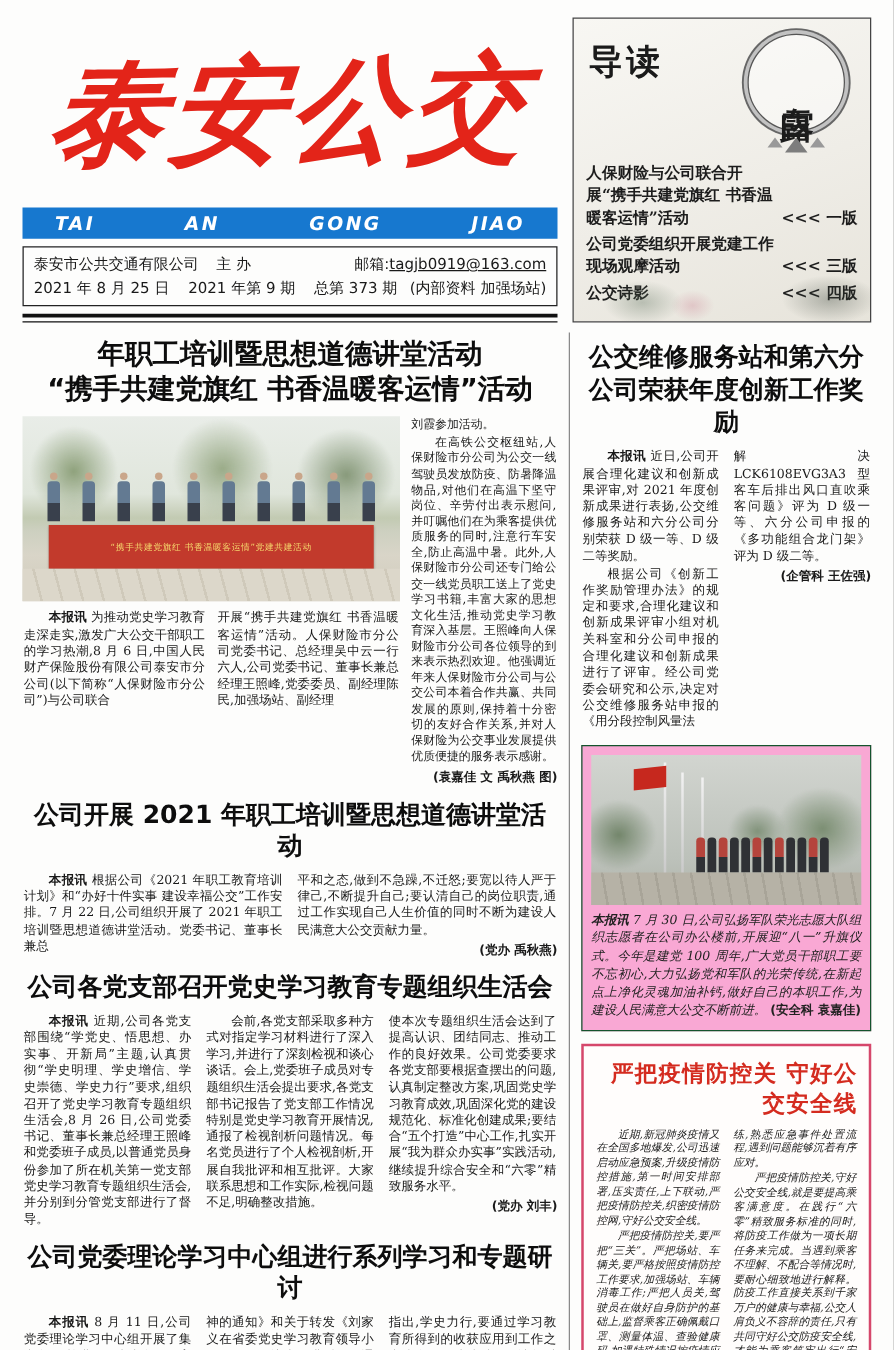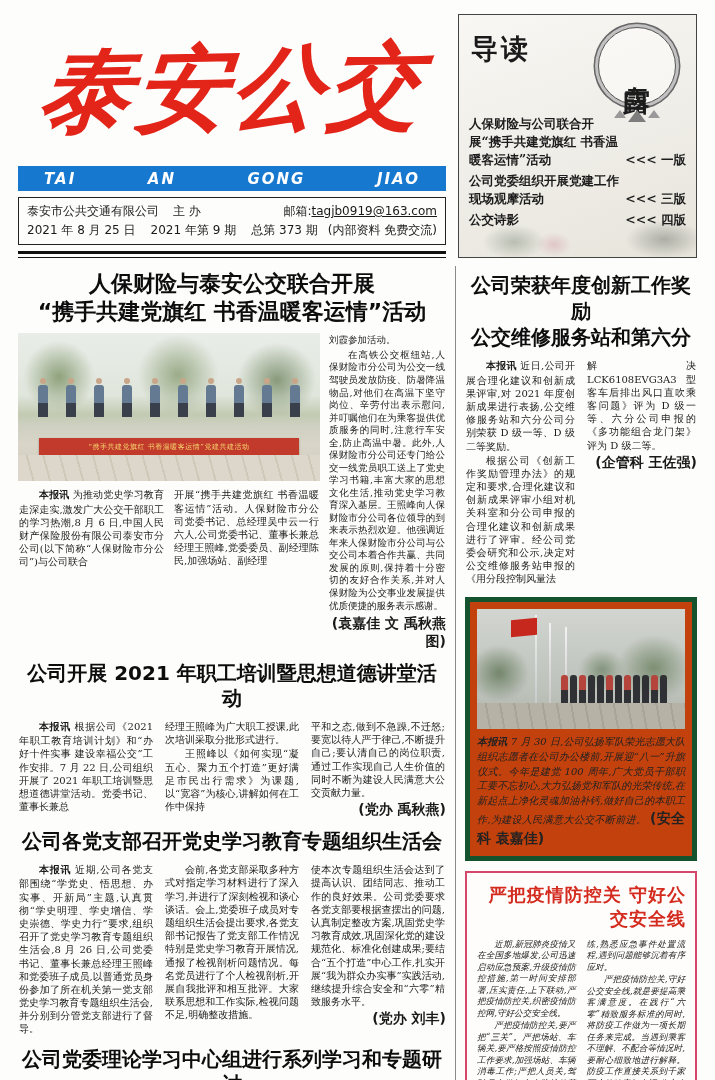--- a/index.html
+++ b/index.html
@@ -33,66 +33,66 @@
   .g-badge{position:absolute;top:12px;right:16px;width:86px;height:96px;text-align:center;}
   .g-badge .circle{width:76px;height:76px;margin:0 auto;border:1.5px solid #555;border-radius:50%;
           box-shadow:0 0 0 3px rgba(255,255,255,.6),0 0 0 4.5px #666;
           display:flex;align-items:center;justify-content:center;background:rgba(255,255,255,.45);}
   .g-badge .vchars{writing-mode:vertical-rl;text-orientation:upright;font-family:"DejaVu Serif",serif;
           font-weight:bold;font-size:27px;letter-spacing:2px;color:#1c1c1c;line-height:1;}
   .g-mtn{margin-top:5px;display:flex;justify-content:center;gap:2px;}
   .g-mtn i{display:block;width:0;height:0;border-left:9px solid transparent;border-right:9px solid transparent;
           border-bottom:12px solid #7d7d7d;}
   .g-mtn i.small{border-left-width:6px;border-right-width:6px;border-bottom-width:8px;border-bottom-color:#999;}
-  .g-items{position:absolute;left:10px;right:10px;bottom:28px;font-family:"DejaVu Serif",serif;}
+  .g-items{position:absolute;left:10px;right:10px;bottom:14px;font-family:"DejaVu Serif",serif;}
   .g-item{display:flex;align-items:flex-end;font-size:12.5px;font-weight:bold;color:#1c1c1c;
           line-height:1.45;margin-top:3px;}
   .g-item .t{flex:1;padding-right:6px;}
   .g-item .pg{white-space:nowrap;}
   
   .main{display:flex;margin-top:8px;}
   .colL{width:428px;flex:none;padding-right:9px;border-right:1px solid #8a8a8a;}
   .colR{flex:1;padding-left:9px;min-width:0;}
   .a-title{font-weight:bold;text-align:center;line-height:1.25;color:#0d0d0d;}
   .a-title.big{font-size:22px;margin:4px 0 8px;}
   .a-title.mid{font-size:20px;margin:10px 0 8px;}
   .cols{display:flex;gap:10px;}
   .col{flex:1;min-width:0;}
   p.body{margin:1px;font-size:10px;line-height:1.32;text-align:justify;color:#191919;
          font-family:"DejaVu Serif",serif;}
   p.ind{text-indent:2em;}
-  .lead{font-weight:bold;font-family:Liberation Mono, monospace;}
-  .byline{font-weight:bold;text-align:right;font-size:14px;margin-top:2px;font-family:"DejaVu Sans",sans-serif;}
+  .lead{font-weight:bold;font-family:Liberation Sans, sans-serif;}
+  .byline{font-weight:bold;text-align:right;font-size:10px;margin-top:2px;font-family:"DejaVu Sans",sans-serif;}
   .small9 p.body, p.small9{font-size:9.5px;}
   
   .a1-body{display:flex;gap:8px;}
   .a1-left{width:302px;flex:none;}
   .a1-right{flex:1;min-width:0;display:flex;flex-direction:column;}
   .a1-cols{display:flex;gap:8px;margin-top:6px;}
   
   .photo1{position:relative;width:302px;height:148px;overflow:hidden;background:
       linear-gradient(#e9ede8 0%,#e0e6dc 42%,#c2cab2 55%,#cdd0c0 62%,#d9d5c8 75%,#cfcaba 100%);}
   .photo1 .tree{position:absolute;border-radius:50%;filter:blur(1px);}
   .photo1 .t1{left:6px;top:8px;width:70px;height:72px;background:radial-gradient(closest-side,#8ea17b,rgba(140,160,120,0));}
   .photo1 .t2{left:120px;top:2px;width:80px;height:80px;background:radial-gradient(closest-side,#9aab88,rgba(150,170,130,0));}
   .photo1 .t3{right:4px;top:10px;width:78px;height:74px;background:radial-gradient(closest-side,#87997a,rgba(140,160,120,0));}
   .photo1 .people{position:absolute;left:20px;right:20px;top:52px;display:flex;justify-content:space-between;}
   .photo1 .person{width:10px;height:32px;background:linear-gradient(#637a92 0 55%,#39404c 55% 100%);
       border-radius:3px 3px 0 0;position:relative;}
   .photo1 .person::before{content:"";position:absolute;top:-7px;left:2px;width:6px;height:6px;
       border-radius:50%;background:#c9a68a;}
-  .photo1 .banner{position:absolute;left:7%;width:86%;bottom:26px;height:17px;background:#c23a2c;
+  .photo1 .banner{position:absolute;left:7%;width:86%;bottom:26px;height:35px;background:#c23a2c;
       color:#f6d96d;font-size:7px;display:flex;align-items:center;justify-content:center;
       white-space:nowrap;overflow:hidden;letter-spacing:.5px;box-shadow:0 1px 2px rgba(0,0,0,.3);}
   .photo1 .pave{position:absolute;left:0;right:0;bottom:0;height:26px;
       background:repeating-linear-gradient(75deg,#dcd7ca 0 14px,#cfc9ba 14px 16px);}
   
   .r-title{font-weight:bold;text-align:center;font-size:20px;line-height:1.3;margin:6px 0 8px;color:#0d0d0d;}
   
-  .peach-box{margin-top:10px;background:#c2410c;border:5px solid #14532d;padding:7px;}
+  .peach-box{margin-top:10px;background:#f9a8d4;border:1px solid #14532d;padding:7px;}
   .photo2{position:relative;height:120px;overflow:hidden;background:linear-gradient(#d2d5d0,#bcc1ba 70%,#aeb2a8 100%);}
   .photo2 .ground{position:absolute;left:0;right:0;bottom:0;height:26px;
       background:repeating-linear-gradient(80deg,#b6b2a6 0 12px,#a8a498 12px 14px);}
   .photo2 .pole{position:absolute;width:2px;background:linear-gradient(#f2f2f2,#c9c9c9);top:6px;bottom:24px;}
   .photo2 .p1{left:58px;} .photo2 .p2{left:72px;top:14px;} .photo2 .p3{left:88px;top:18px;}
   .photo2 .flag{position:absolute;left:34px;top:10px;width:26px;height:17px;background:#c6281e;
       transform:skewY(-6deg);}
   .photo2 .bush{position:absolute;border-radius:50%;filter:blur(1px);}
   .photo2 .b1{left:-8px;top:36px;width:60px;height:56px;background:radial-gradient(closest-side,#72856a,rgba(110,130,100,0));}
   .photo2 .b2{right:-6px;top:26px;width:74px;height:66px;background:radial-gradient(closest-side,#7b8e72,rgba(110,130,100,0));}
@@ -132,21 +132,21 @@
           <span>邮箱:</span>
           <span class="m-email">tagjb0919@163.com</span>
         </div>
         <div class="info-row">
           <span>2021 年 8 月 25 日</span>
           <span class="sp"></span>
           <span>2021 年第 9 期</span>
           <span class="sp"></span>
           <span>总第 373 期</span>
           <span style="width:10px"></span>
-          <span>(内部资料 免费交流)</span>
+          <span>(内部资料 加强场站)</span>
         </div>
       </div>
       <div class="rule-double"></div>
     </div>
 
     <div class="guide-box">
       <div class="g-title">导读</div>
       <div class="g-badge">
         <div class="circle">
           <span class="vchars">白露</span>
@@ -173,21 +173,21 @@
       </div>
     </div>
   </div>
 
   <div class="main">
 
     <div class="colL">
 
       <div class="art">
         <div class="a-title big">
-          <div>人保财险与泰安公交联合开展</div>
+          <div>年职工培训暨思想道德讲堂活动</div>
           <div>“携手共建党旗红 书香温暖客运情”活动</div>
         </div>
         <div class="a1-body">
           <div class="a1-left">
             <div class="photo1">
               <div class="tree t1"></div>
               <div class="tree t2"></div>
               <div class="tree t3"></div>
               <div class="people">
                 <span class="person"></span>
@@ -221,24 +221,20 @@
         </div>
       </div>
 
       <div class="art">
         <div class="a-title mid">公司开展 2021 年职工培训暨思想道德讲堂活动</div>
         <div class="cols">
           <div class="col">
             <p class="body ind"><span class="lead">本报讯</span> <span>根据公司《2021 年职工教育培训计划》和“办好十件实事 建设幸福公交”工作安排。7 月 22 日,公司组织开展了 2021 年职工培训暨思想道德讲堂活动。党委书记、董事长兼总</span></p>
           </div>
           <div class="col">
-            <p class="body">经理王照峰为广大职工授课,此次培训采取分批形式进行。</p>
-            <p class="body ind">王照峰以《如何实现“凝五心、聚力五个打造”更好满足市民出行需求》为课题,以“宽容”为核心,讲解如何在工作中保持</p>
-          </div>
-          <div class="col">
             <p class="body">平和之态,做到不急躁,不迁怒;要宽以待人严于律己,不断提升自己;要认清自己的岗位职责,通过工作实现自己人生价值的同时不断为建设人民满意大公交贡献力量。</p>
             <div class="byline">(党办 禹秋燕)</div>
           </div>
         </div>
       </div>
 
       <div class="art">
         <div class="a-title mid">公司各党支部召开党史学习教育专题组织生活会</div>
         <div class="cols">
           <div class="col">
@@ -270,22 +266,22 @@
 
           </div>
         </div>
       </div>
     </div>
 
     <div class="colR">
 
       <div class="art">
         <div class="r-title">
+          <div>公交维修服务站和第六分</div>
           <div>公司荣获年度创新工作奖励</div>
-          <div>公交维修服务站和第六分</div>
         </div>
         <div class="cols">
           <div class="col">
             <p class="body ind"><span class="lead">本报讯</span> <span>近日,公司开展合理化建议和创新成果评审,对 2021 年度创新成果进行表扬,公交维修服务站和六分公司分别荣获 D 级一等、D 级二等奖励。</span></p>
             <p class="body ind">根据公司《创新工作奖励管理办法》的规定和要求,合理化建议和创新成果评审小组对机关科室和分公司申报的合理化建议和创新成果进行了评审。经公司党委会研究和公示,决定对公交维修服务站申报的《用分段控制风量法</p>
           </div>
           <div class="col">
             <p class="body">解决 LCK6108EVG3A3 型客车后排出风口直吹乘客问题》评为 D 级一等、六分公司申报的《多功能组合龙门架》评为 D 级二等。</p>
             <div class="byline">(企管科 王佐强)</div>
           </div>

